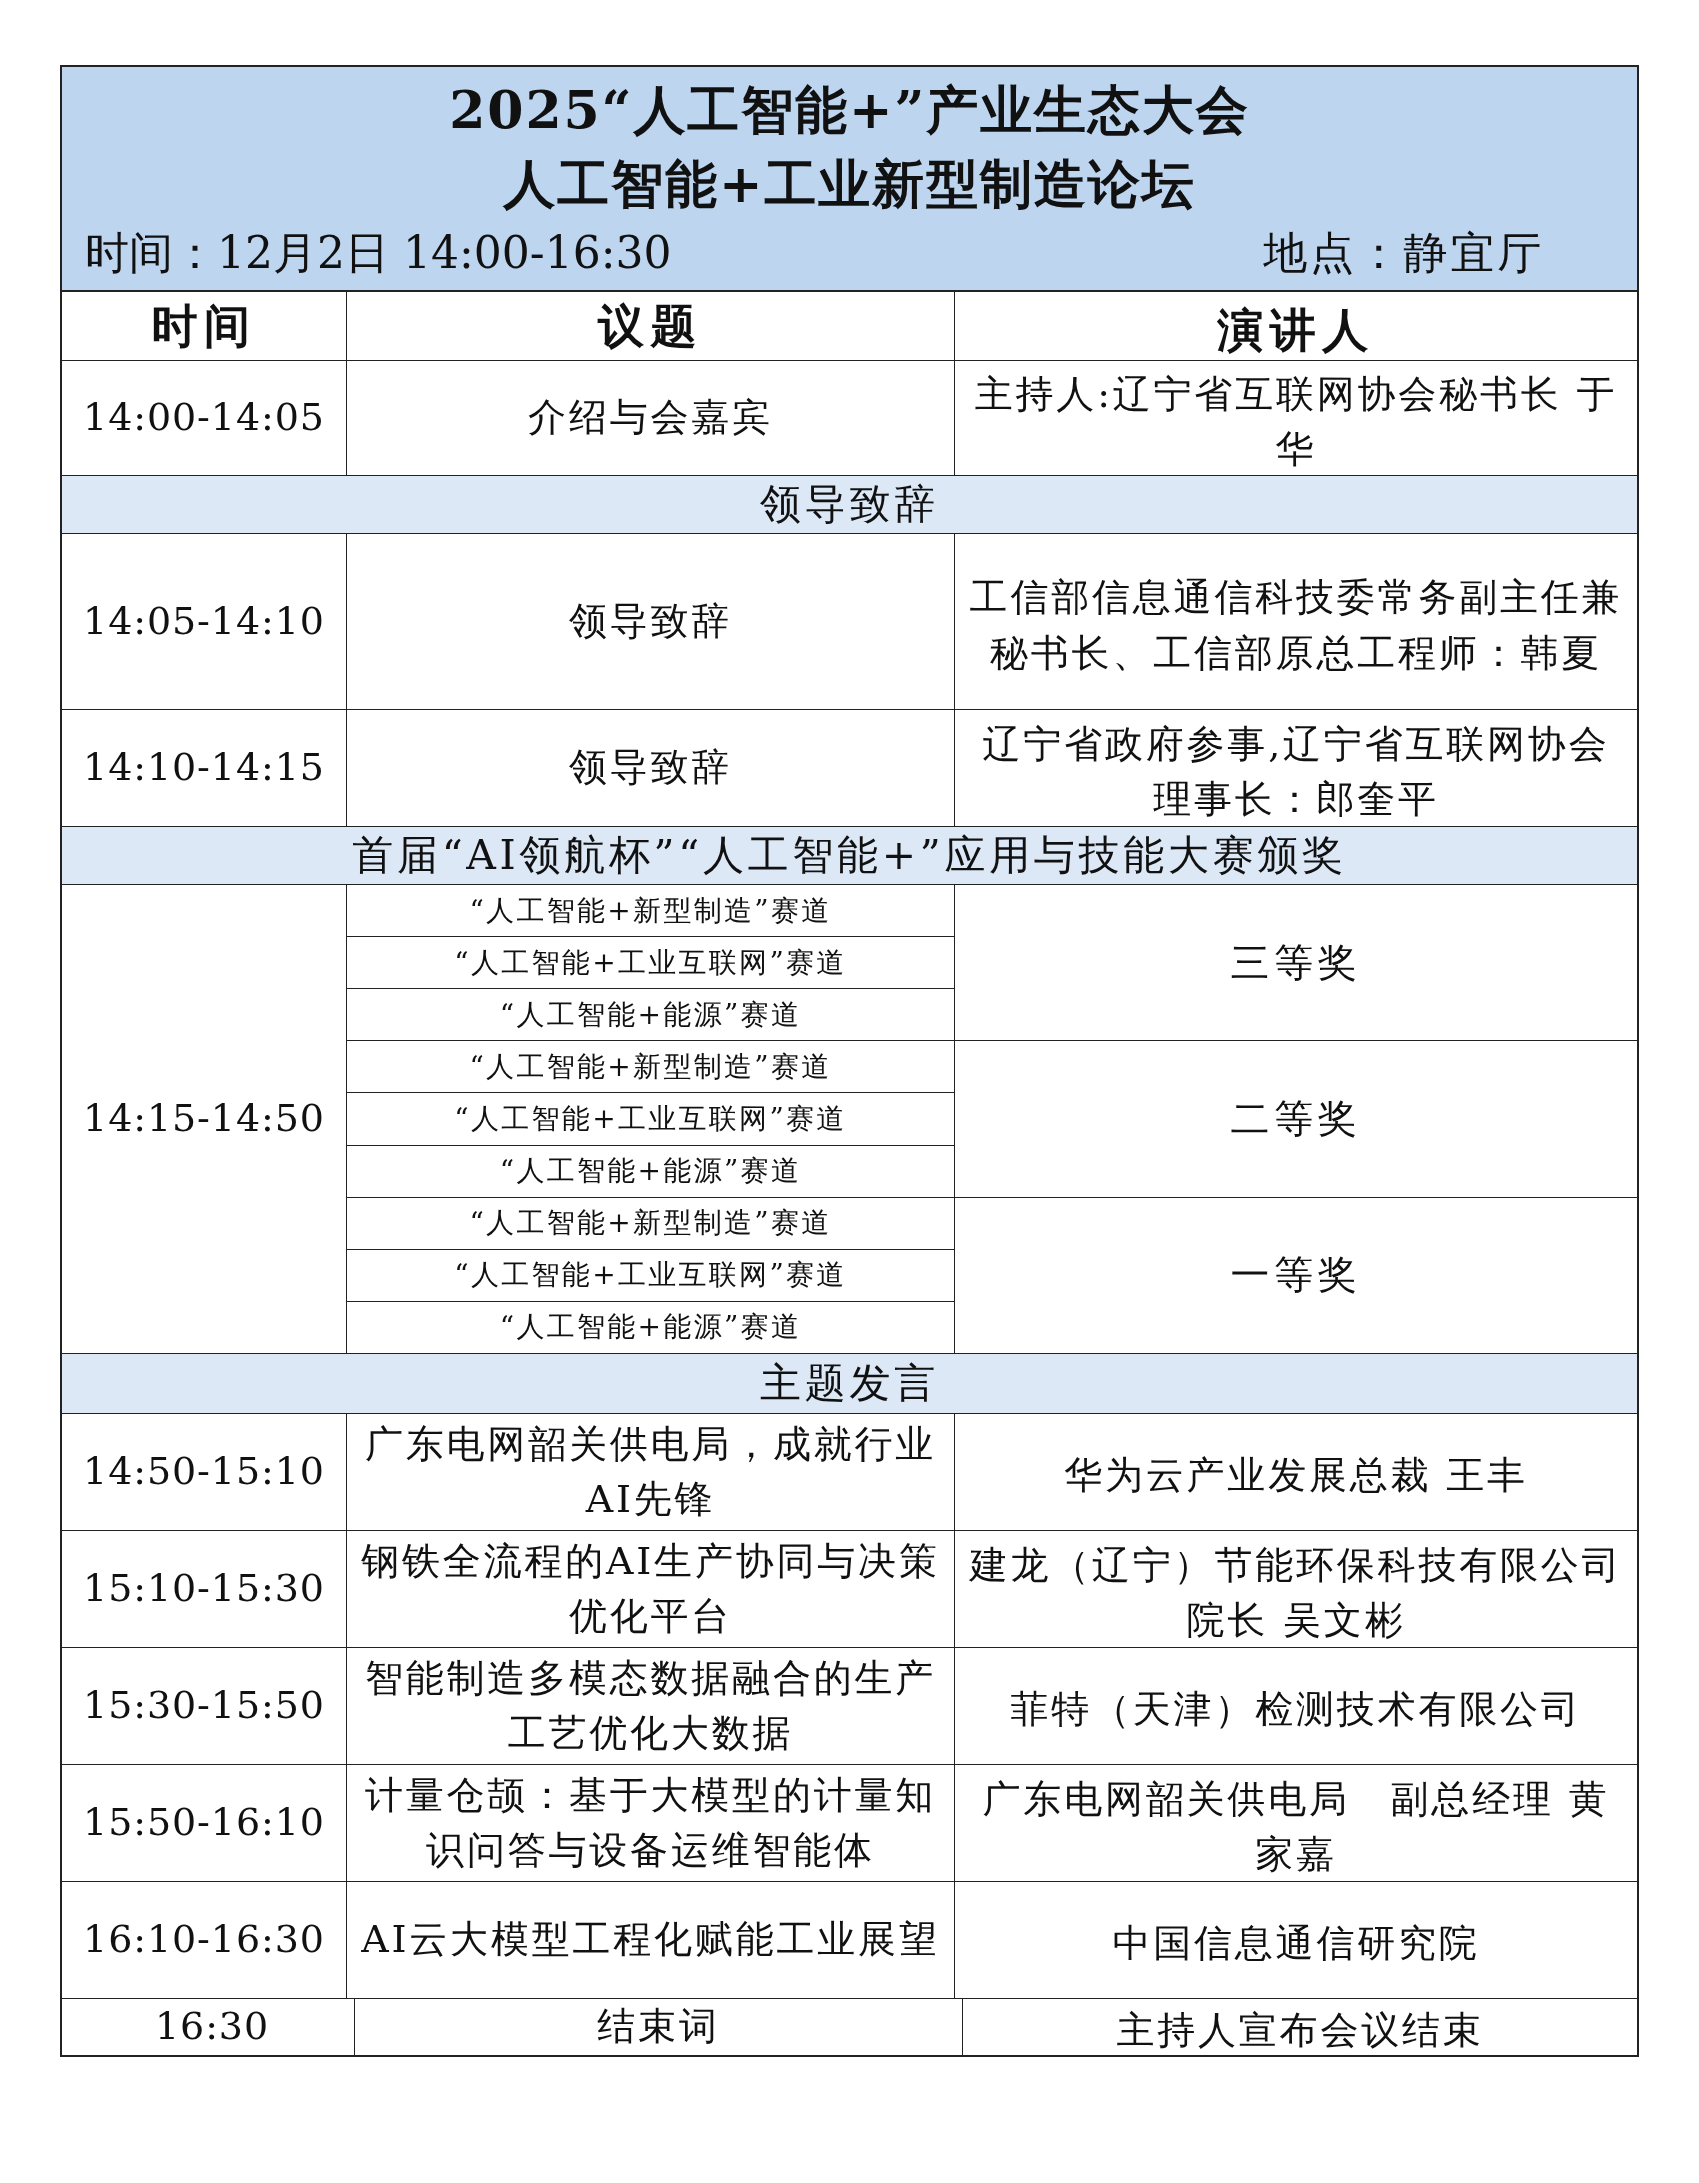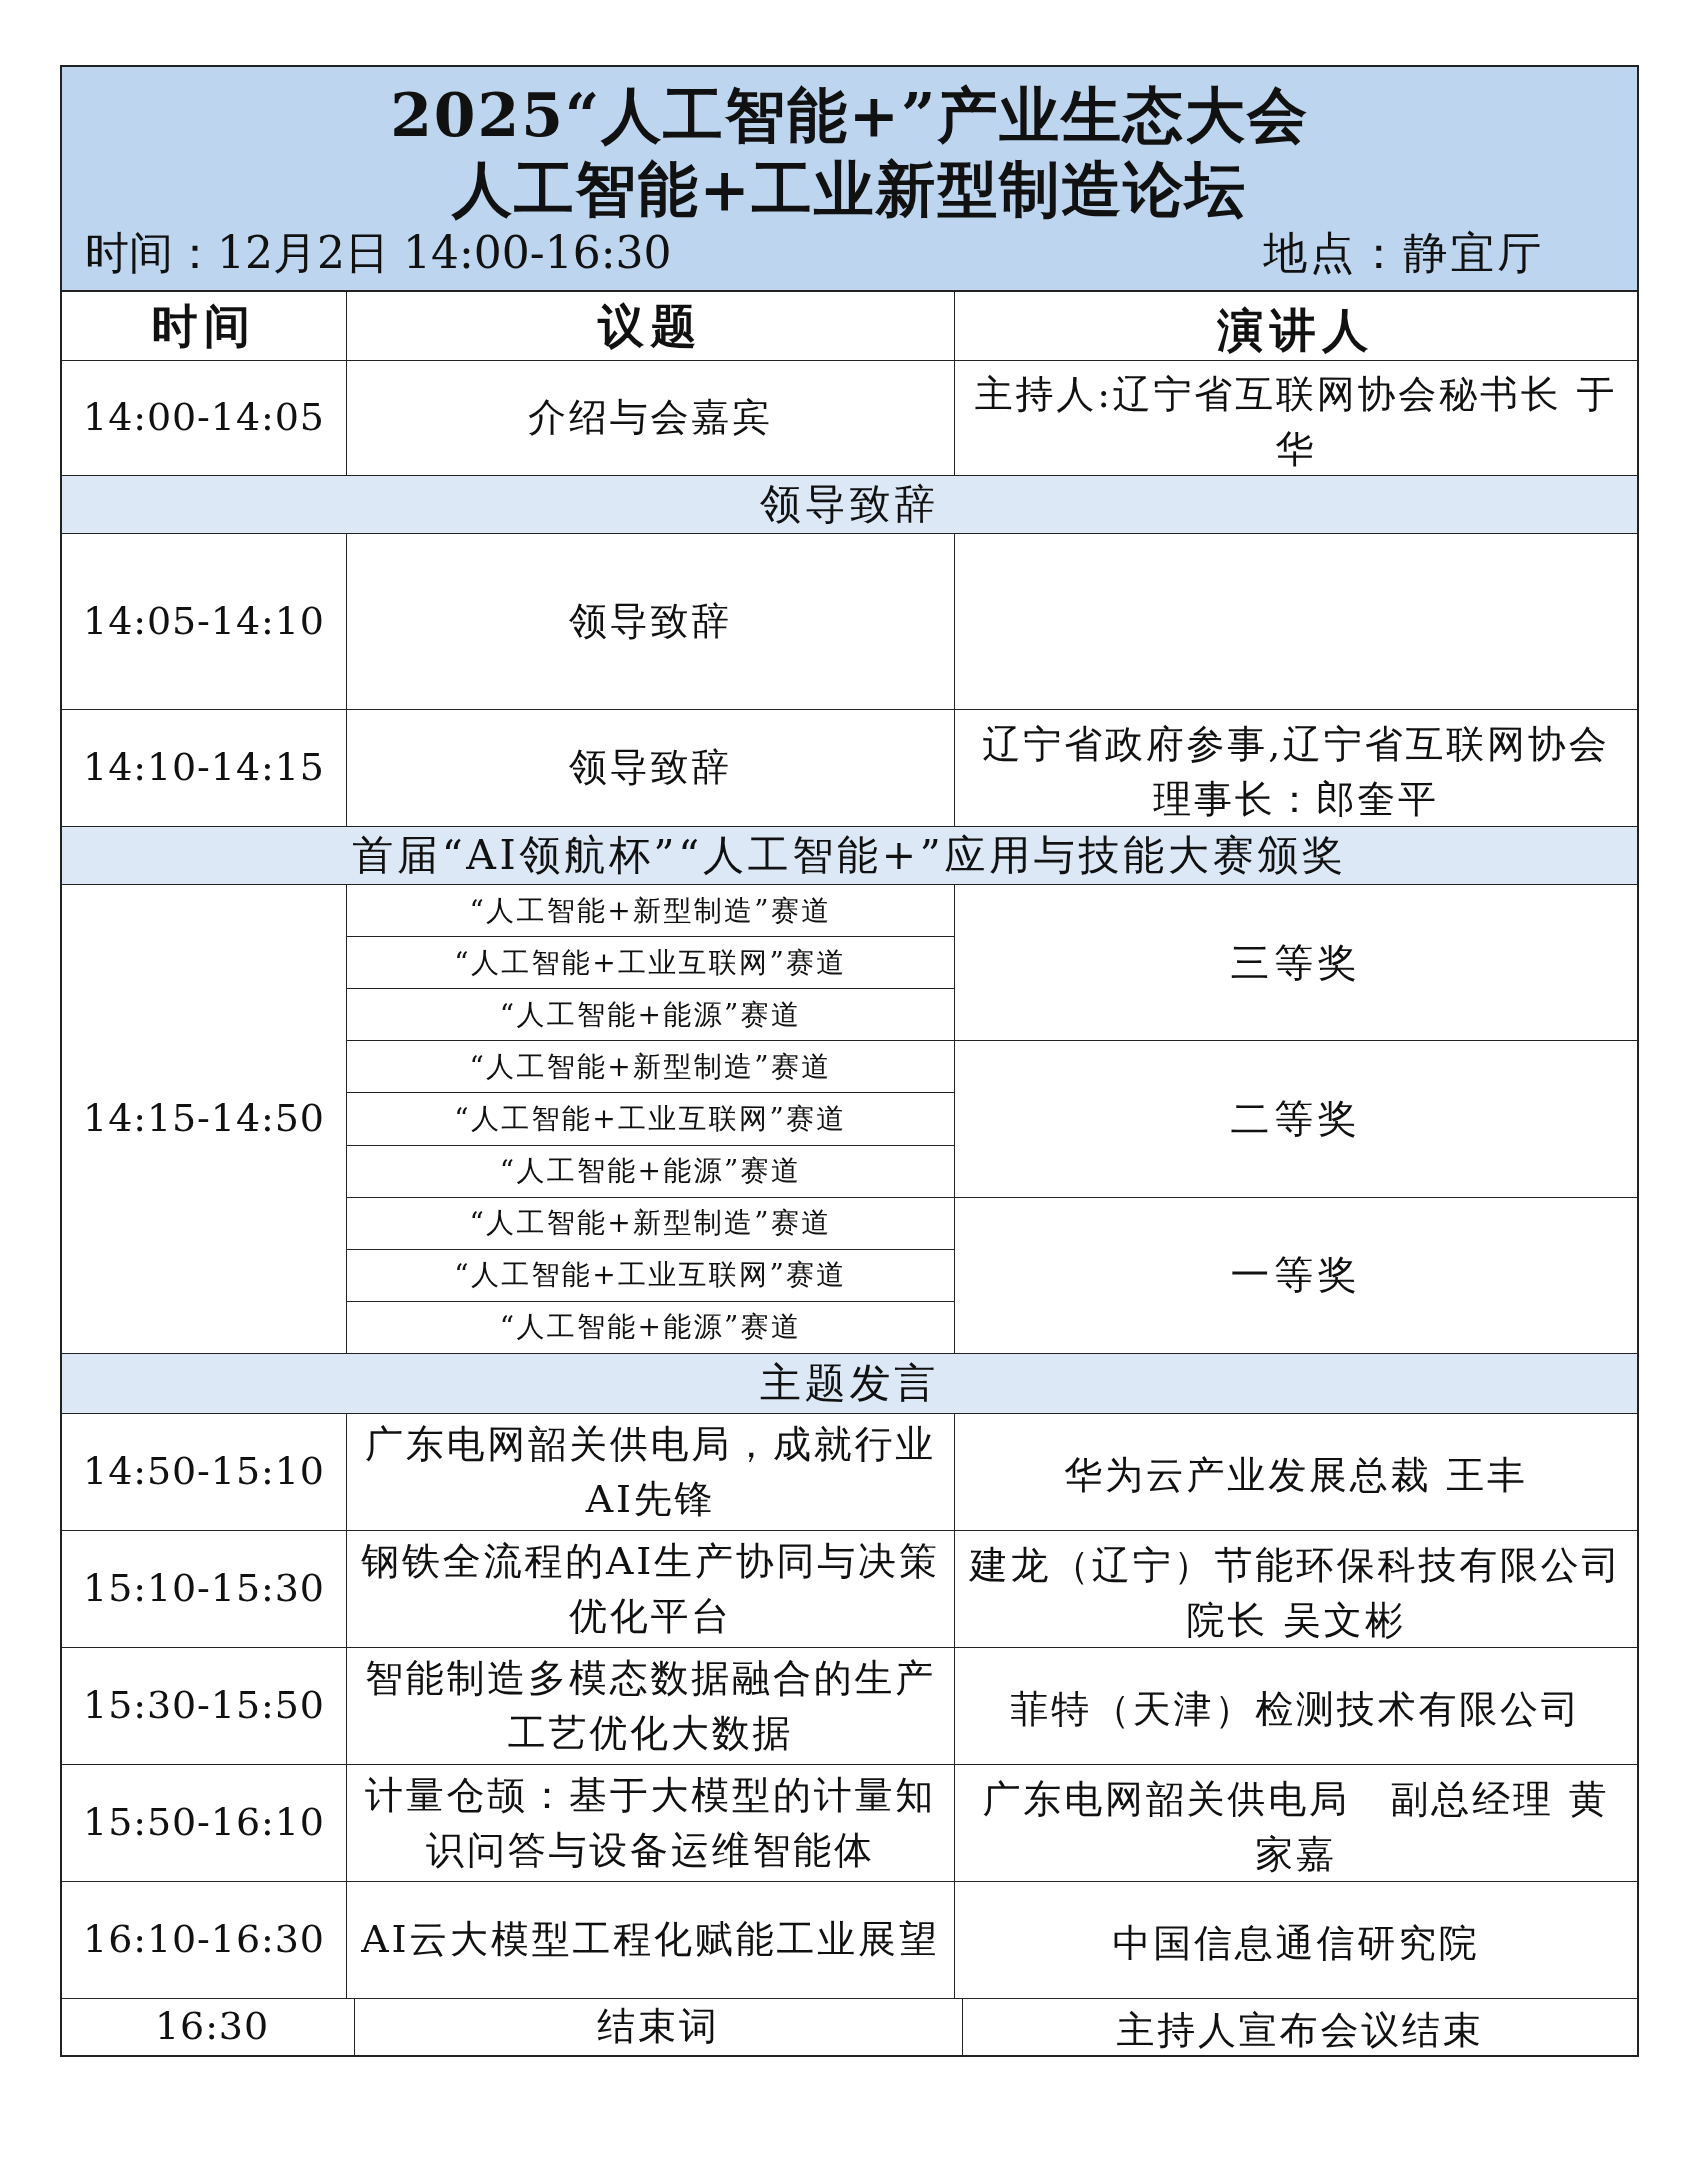--- a/index.html
+++ b/index.html
@@ -1,19 +1,19 @@
 <!DOCTYPE html>
 <html style="font-size:7.4px"><head>
 <meta charset="utf-8">
 <style>
   html, body { margin:0; padding:0; background:#ffffff; }
   body { width:1699px; height:2183px; position:relative; font-family:"DejaVu Serif","Liberation Serif",serif; color:#111; }
   .tbl { position:absolute; left:60px; top:65px; width:1579px; border:2.3px solid #222; box-sizing:border-box; }
   .header { background:#bdd5ee; height:225px; position:relative; border-bottom:2.3px solid #222; box-sizing:border-box; }
-  .title1, .title2 { position:absolute; left:0; right:0; text-align:center; font-size:60px; font-weight:bold; letter-spacing:1.9px; }
+  .title1, .title2 { position:absolute; left:0; right:0; text-align:center; font-size:52px; font-weight:bold; letter-spacing:1.9px; }
   .title1 { top:9.3px; }
   .title2 { top:83px; }
   .meta-time { position:absolute; left:23px; top:157px; font-size:44px; }
   .meta-loc { position:absolute; right:93px; top:157px; font-size:44px; letter-spacing:2.8px; }
   .row { display:flex; border-bottom:1.9px solid #222; box-sizing:border-box; }
   .row:last-child { border-bottom:none;padding-left:8px; }
   .cell { display:flex; align-items:center; justify-content:center; text-align:center; box-sizing:border-box; font-size:38px; line-height:1.45; padding:0 14px; }
   .c1 { width:285px; border-right:1.9px solid #222; letter-spacing:0.9px; }
   .c2 { width:608px; border-right:1.9px solid #222; letter-spacing:2.8px; }
   .c3 { flex:1; letter-spacing:2.8px;margin-top:8px; }
@@ -49,20 +49,21 @@
     <div class="cell c1">14:00-14:05</div>
     <div class="cell c2">介绍与会嘉宾</div>
     <div class="cell c3">主持人:辽宁省互联网协会秘书长 于华</div>
   </div>
 
   <div class="section" style="height:58px">领导致辞</div>
 
   <div class="row" style="height:176px">
     <div class="cell c1">14:05-14:10</div>
     <div class="cell c2">领导致辞</div>
+    <div class="cell c3">工信部信息通信科技委常务副主任兼秘书长、工信部原总工程师：韩夏</div>
   </div>
   <div class="row" style="height:117px">
     <div class="cell c1">14:10-14:15</div>
     <div class="cell c2">领导致辞</div>
     <div class="cell c3">辽宁省政府参事,辽宁省互联网协会理事长：郎奎平</div>
   </div>
 
   <div class="section" style="height:58px">首届“AI领航杯”“人工智能+”应用与技能大赛颁奖</div>
 
   <div class="awards">

